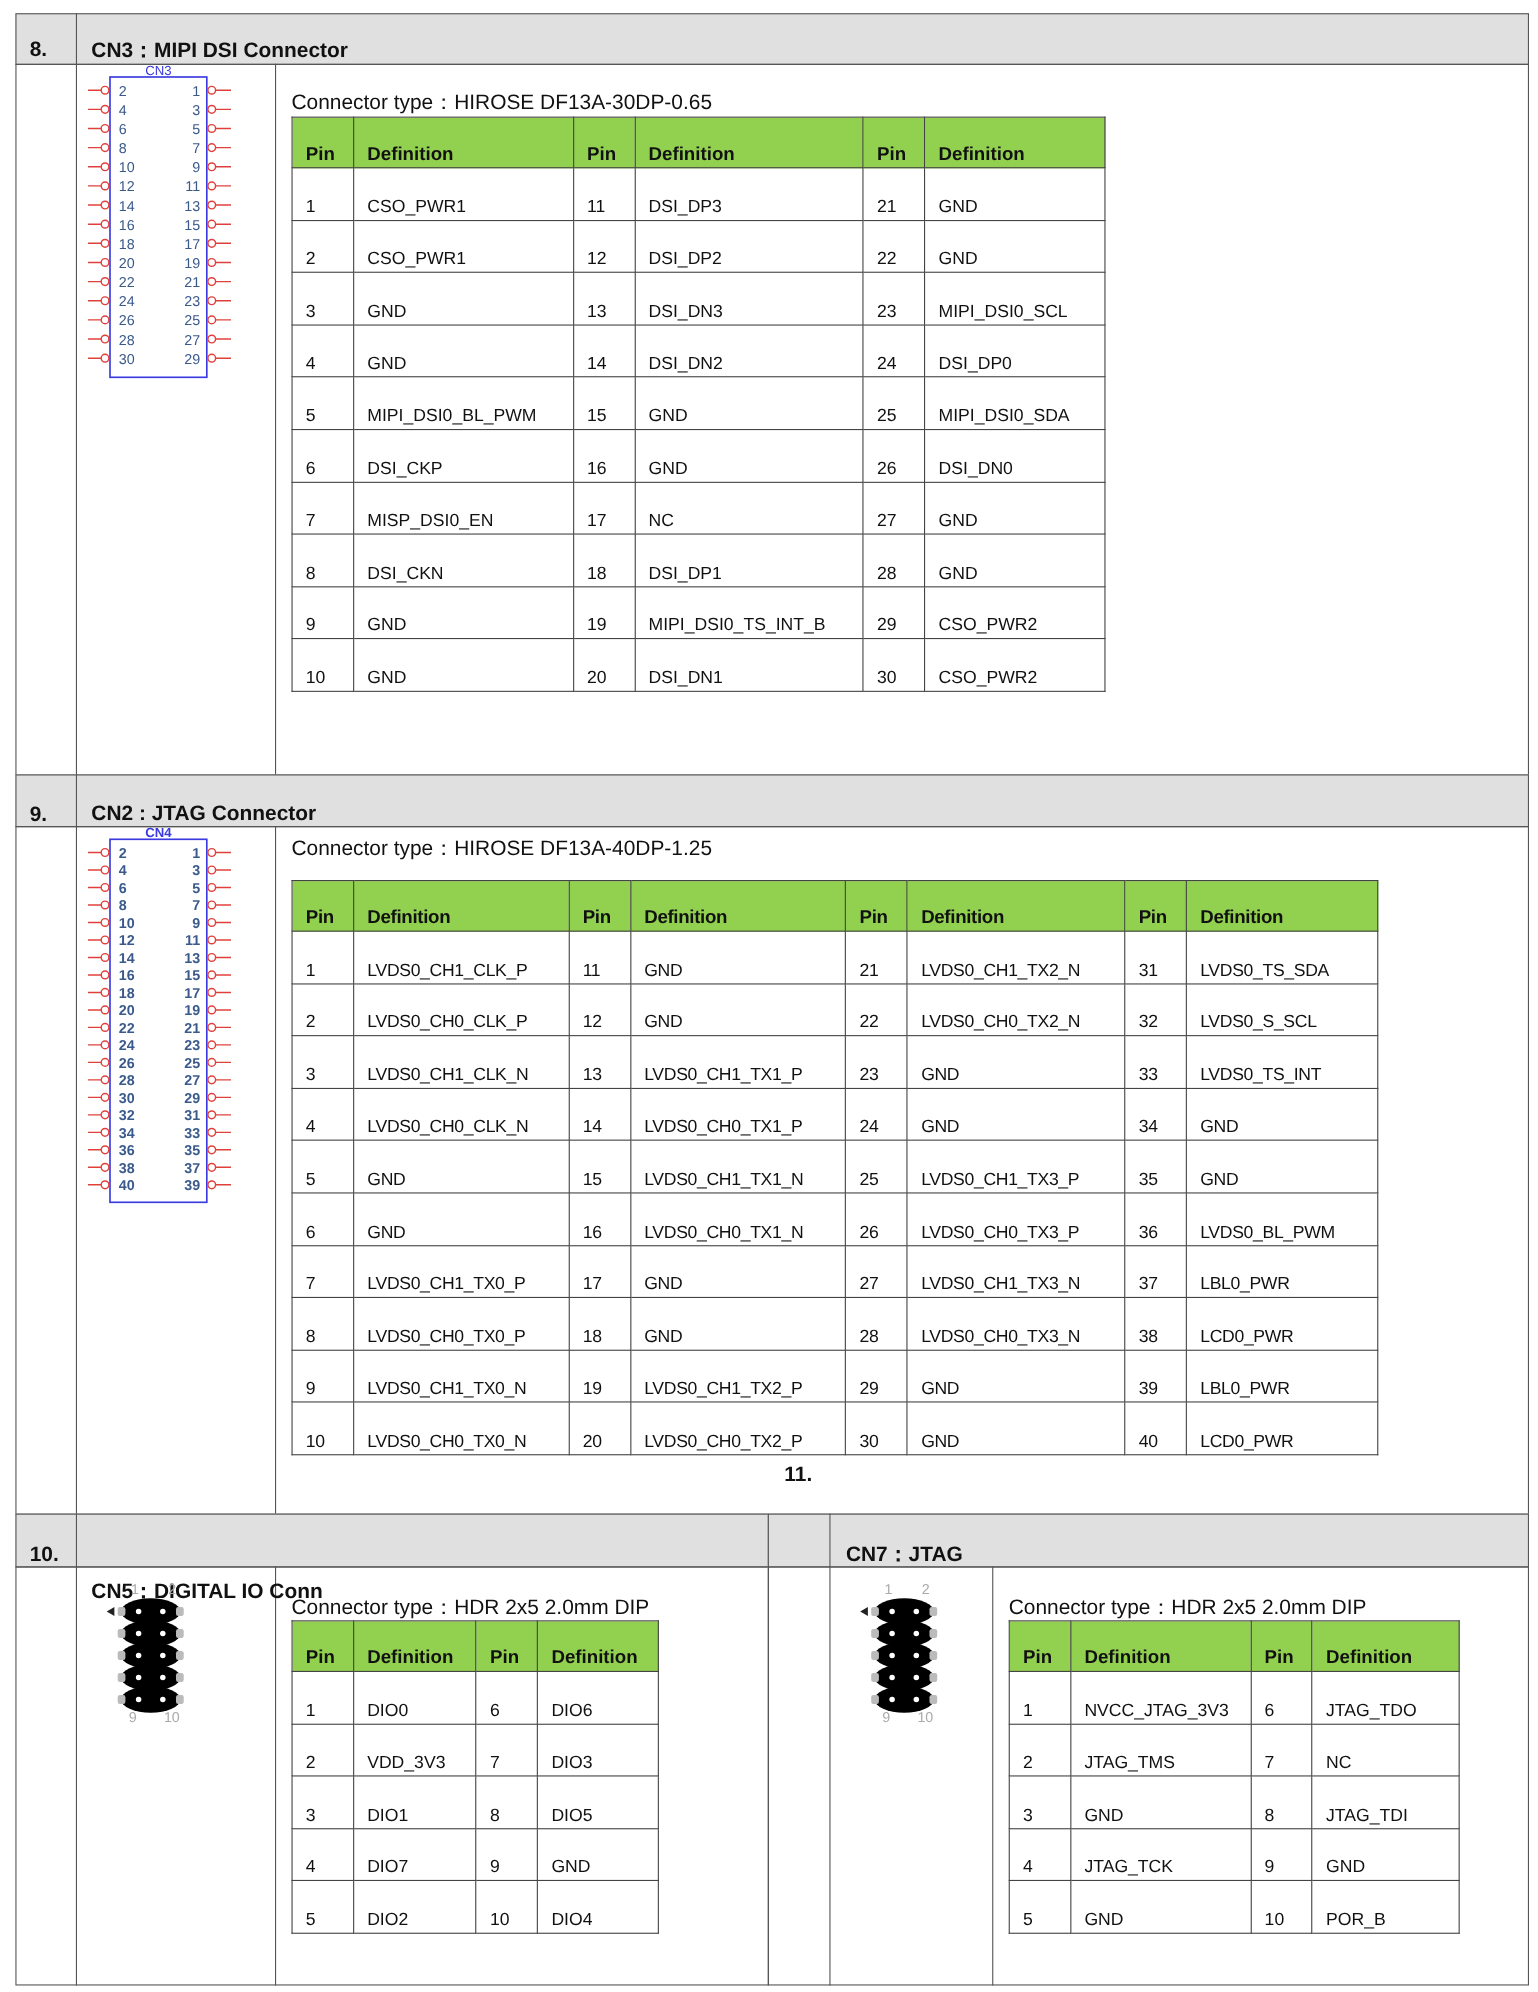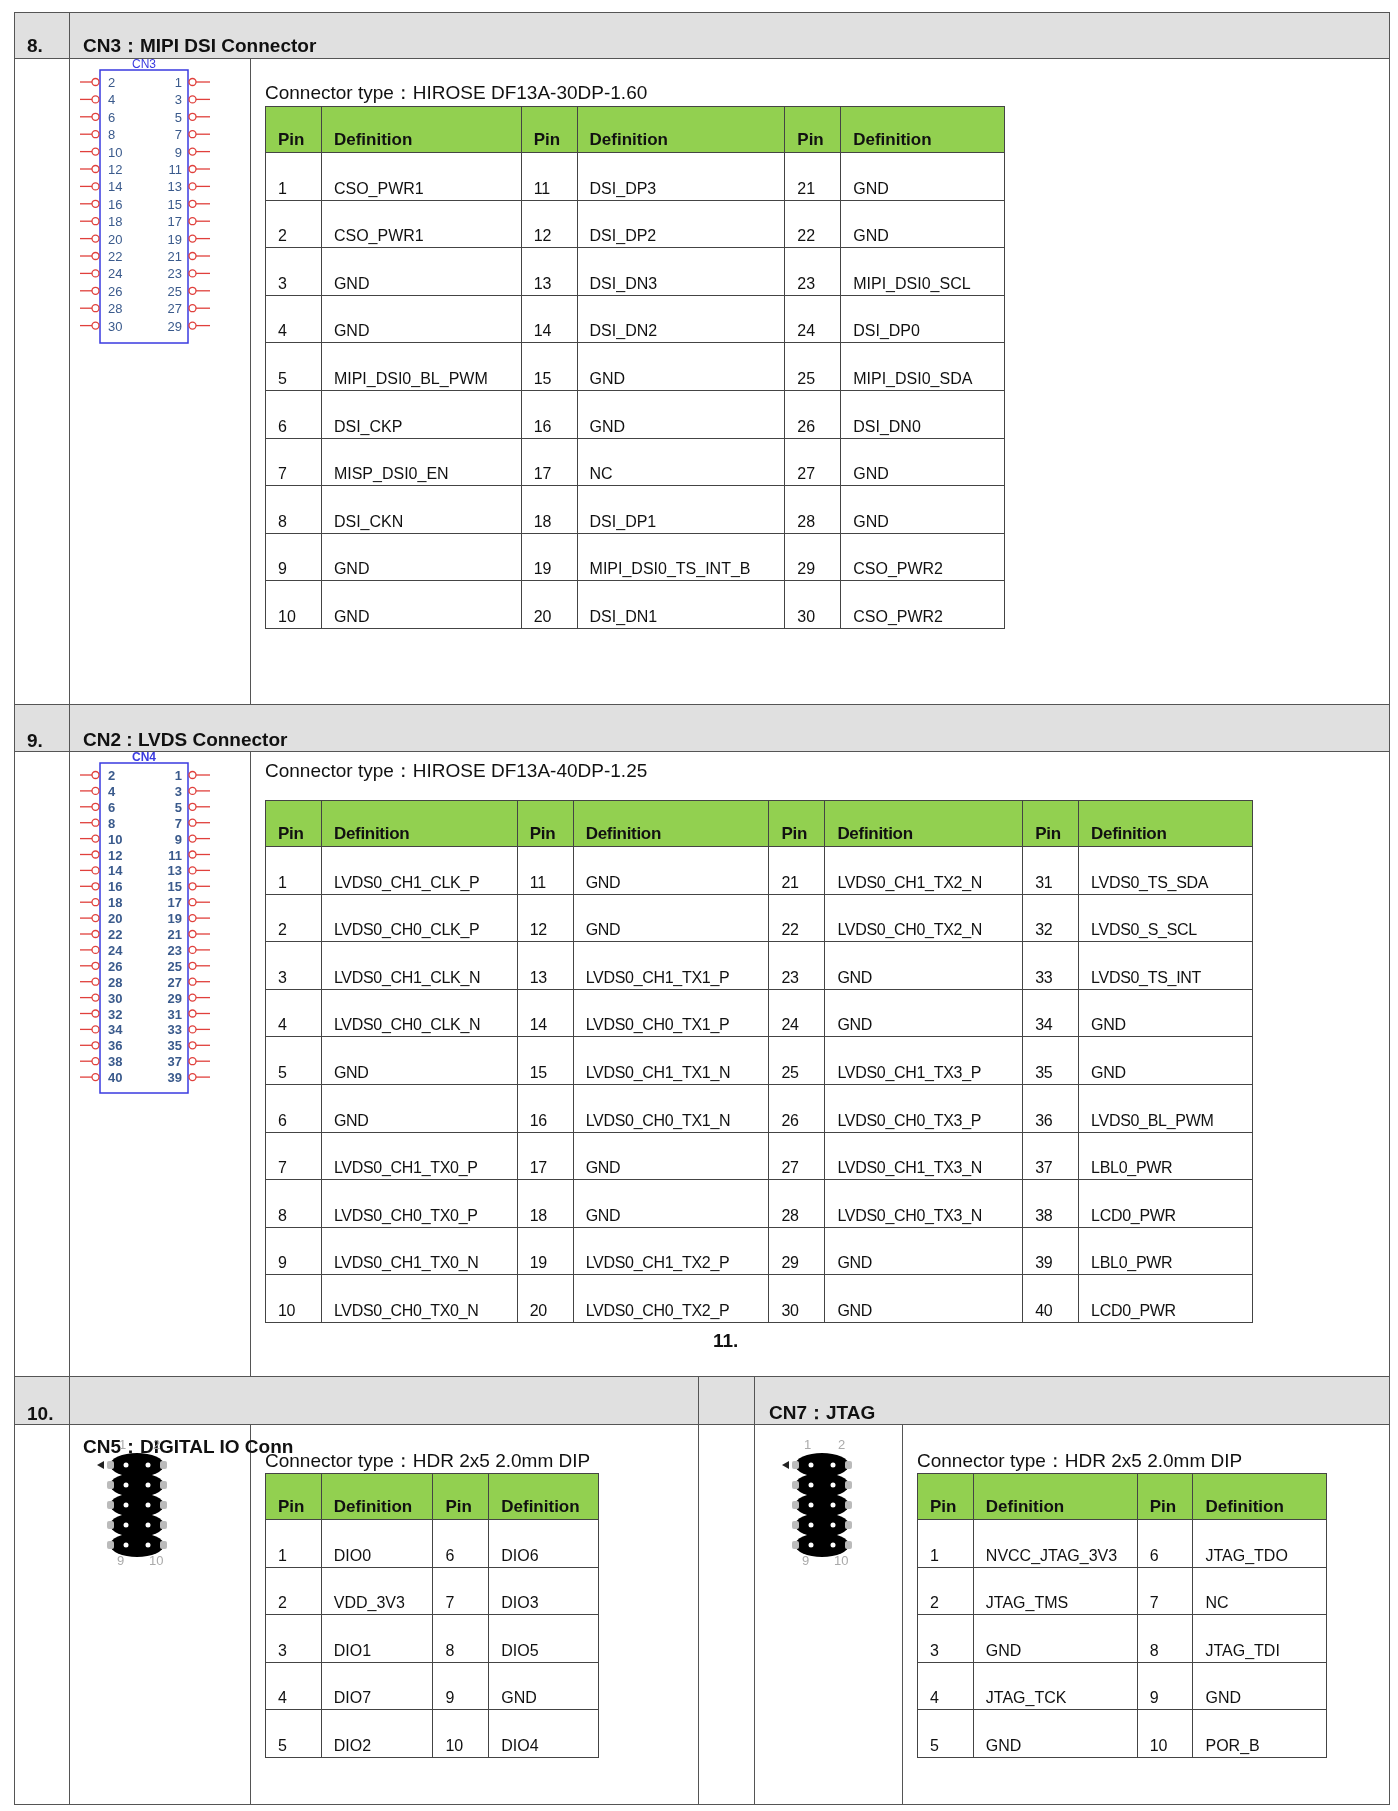--- a/index.html
+++ b/index.html
@@ -120,21 +120,21 @@
       <text x="104" y="255.2" text-anchor="end" font-size="13" fill="#3a5a8c" font-family="Liberation Sans, sans-serif">27</text>
       <line x1="2" y1="267.59999999999997" x2="14" y2="267.59999999999997" stroke="#e0403c" stroke-width="1.3"></line>
       <circle cx="17.5" cy="267.59999999999997" r="3.5" fill="white" stroke="#e0403c" stroke-width="1.3"></circle>
       <circle cx="114.5" cy="267.59999999999997" r="3.5" fill="white" stroke="#e0403c" stroke-width="1.3"></circle>
       <line x1="118" y1="267.59999999999997" x2="132" y2="267.59999999999997" stroke="#e0403c" stroke-width="1.3"></line>
       <text x="30" y="272.59999999999997" font-size="13" fill="#3a5a8c" font-family="Liberation Sans, sans-serif">30</text>
       <text x="104" y="272.59999999999997" text-anchor="end" font-size="13" fill="#3a5a8c" font-family="Liberation Sans, sans-serif">29</text>
     </svg>
 </div>
 
-<div class="ctype" style="left:265px;top:80px;">Connector type：HIROSE DF13A-30DP-1.60</div>
+<div class="ctype" style="left:265px;top:80px;">Connector type：HIROSE DF13A-30DP-0.65</div>
 <table class="pins" id="tbl8" style="left:265px;top:106px;width:740px;">
     <colgroup>
       <col style="width:56px">
       <col style="width:200px">
       <col style="width:56px">
       <col style="width:208px">
       <col style="width:56px">
       <col style="width:164px">
     </colgroup>
     <thead>
@@ -229,21 +229,21 @@
         <td>CSO_PWR2</td>
       </tr>
     </tbody>
   </table>
 
 <div class="abs hdr" style="left:14px;top:704px;width:1376px;height:48px;"></div>
 <div class="abs frame" style="left:14px;top:751px;width:1376px;height:626px;"></div>
 <div class="vline" style="left:69px;top:704px;height:673px;"></div>
 <div class="vline" style="left:250px;top:751px;height:626px;"></div>
 <div class="secnum" style="left:27px;top:730px;">9.</div>
-<div class="sectitle" style="left:83px;top:729px;">CN2 : LVDS Connector</div>
+<div class="sectitle" style="left:83px;top:729px;">CN2 : JTAG Connector</div>
 
 <div class="schem" style="left:78px;top:751px;width:160px;height:360px;font-weight:bold;">
   <svg id="schem9" width="160" height="360">
       <text x="66" y="10" text-anchor="middle" font-size="12" fill="#3a3ae0" font-family="Liberation Sans, sans-serif">CN4</text>
       <rect x="22" y="12" width="88" height="330" fill="white" stroke="#3a3ae0" stroke-width="1.5"></rect>
       <line x1="2" y1="24" x2="14" y2="24" stroke="#e0403c" stroke-width="1.3"></line>
       <circle cx="17.5" cy="24" r="3.5" fill="white" stroke="#e0403c" stroke-width="1.3"></circle>
       <circle cx="114.5" cy="24" r="3.5" fill="white" stroke="#e0403c" stroke-width="1.3"></circle>
       <line x1="118" y1="24" x2="132" y2="24" stroke="#e0403c" stroke-width="1.3"></line>
       <text x="30" y="29" font-size="13" fill="#3a5a8c" font-family="Liberation Sans, sans-serif">2</text>

